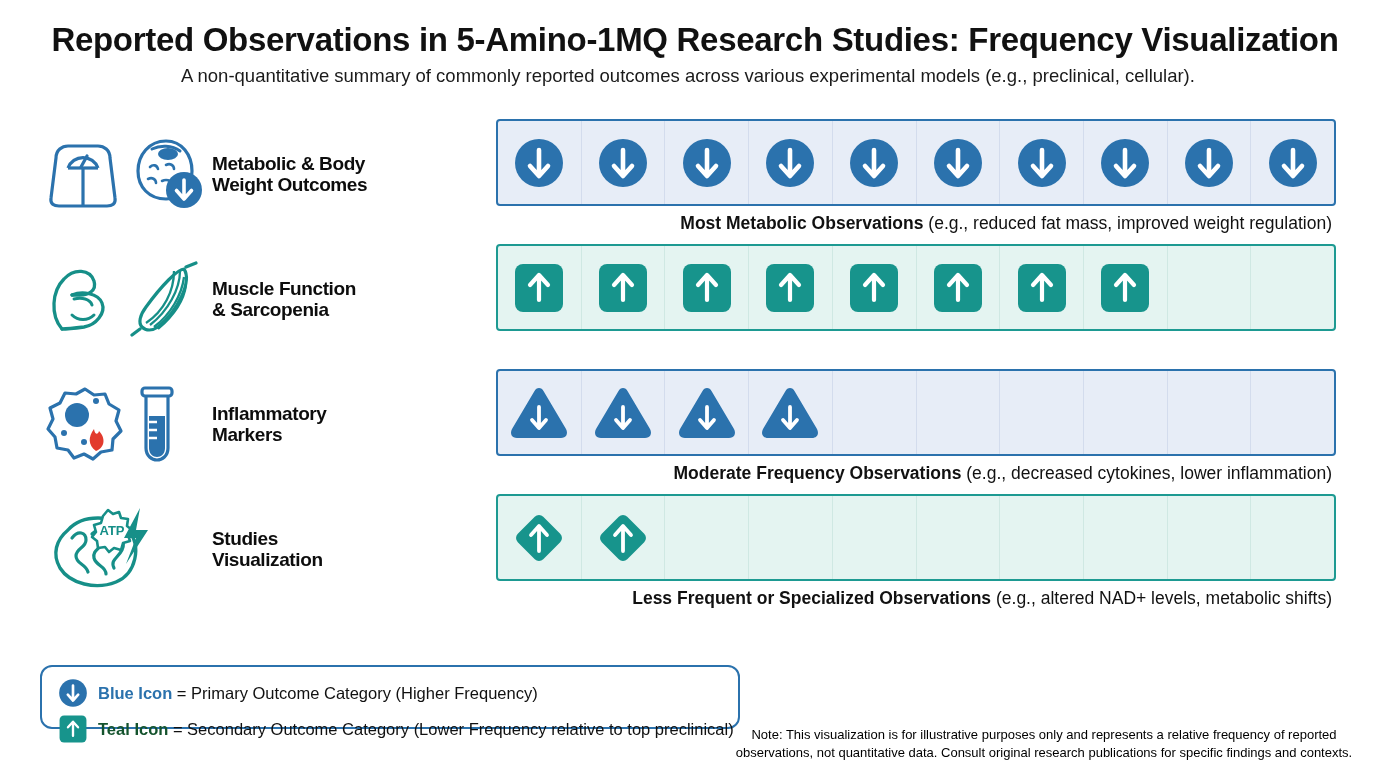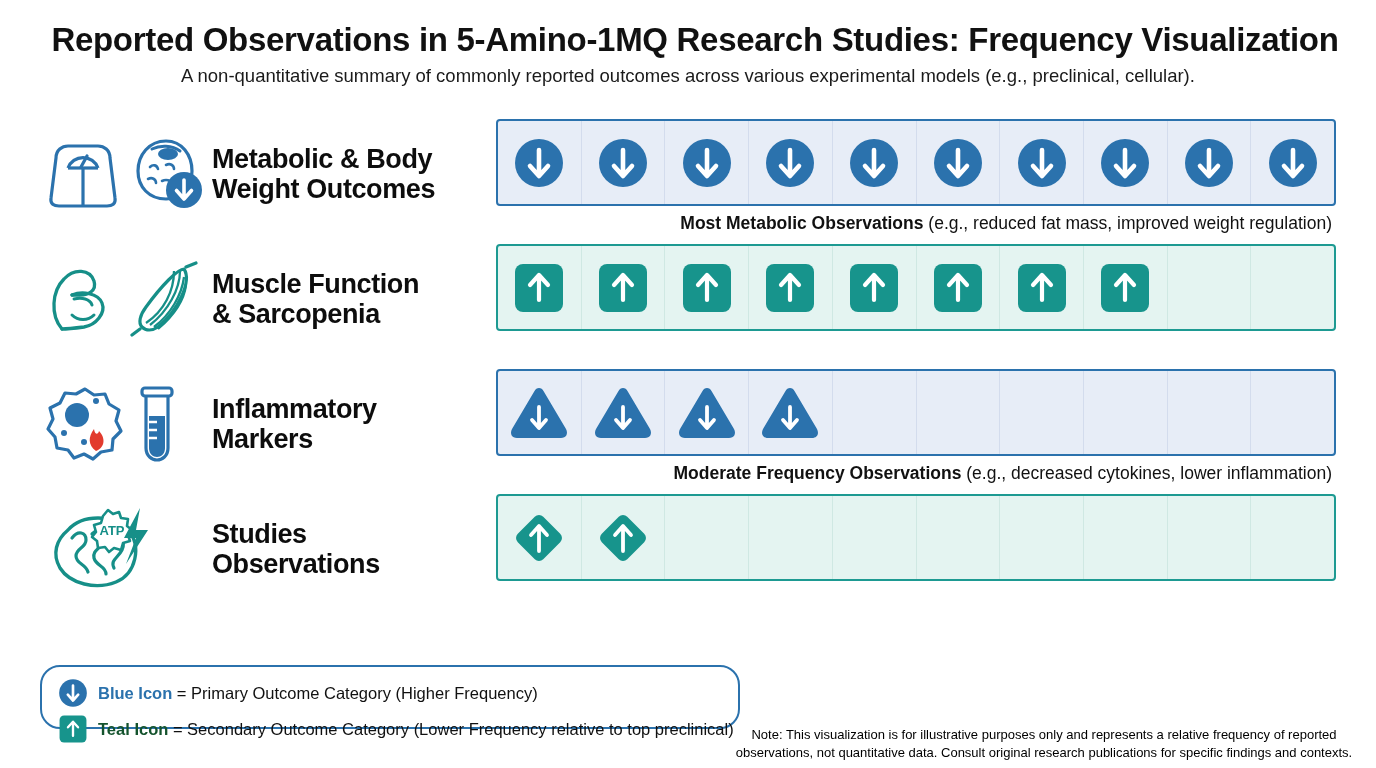--- a/index.html
+++ b/index.html
@@ -56,21 +56,21 @@
   }
   .cat-icons {
     width: 168px;
     flex: 0 0 168px;
     display: flex;
     align-items: center;
     justify-content: flex-start;
     gap: 4px;
   }
   .cat-label {
-    font-size: 27px;
+    font-size: 19px;
     font-weight: bold;
     line-height: 1.12;
     letter-spacing: -0.4px;
     color: #0d0d0d;
   }
 
   .row-right {
     flex: 1 1 auto;
     display: flex;
     flex-direction: column;
@@ -114,21 +114,21 @@
   .marker { display: block; }
 
   
   .legend {
     position: absolute;
     left: 40px;
     top: 665px;
     width: 700px;
     height: 64px;
     border: 2px solid #2b72ad;
-    border-radius: 20px;
+    border-radius: 12px;
     box-sizing: border-box;
     padding: 10px 14px 0 14px;
   }
   .legend-row {
     display: flex;
     align-items: center;
     height: 32px;
     margin-bottom: 4px;
   }
   .legend-icon {
@@ -413,21 +413,21 @@
           <path d="M68 30 C76 26 82 34 78 42 C74 50 66 52 70 60" fill="none" stroke="#168f88" stroke-width="3.2" stroke-linecap="round"></path>
           <g>
             <path d="M64 2 L69 6 L75 4 L77 10 L84 11 L83 18 L88 22 L84 27 L86 33 L79 35 L77 42 L70 40 L65 44 L61 39 L54 40 L53 33 L48 29 L52 24 L50 17 L57 15 L59 8 Z" fill="#ffffff" stroke="#168f88" stroke-width="2.6" stroke-linejoin="round"></path>
             <text x="68" y="27" font-family="Liberation Sans, sans-serif" font-size="13" font-weight="bold" fill="#168f88" text-anchor="middle">ATP</text>
           </g>
           <path d="M96 0 L80 30 L92 30 L82 56 L104 22 L92 22 Z" fill="#168f88"></path>
         </svg>
       </div>
       <div class="cat-label">
         <span>Studies</span><br>
-        <span>Observations</span>
+        <span>Visualization</span>
       </div>
     </div>
     <div class="row-right">
       <div class="track teal">
         <div class="cell">
             <svg class="marker" width="62" height="62" viewBox="0 0 62 62">
               <rect x="13" y="13" width="36" height="36" rx="6" fill="#17948c" transform="rotate(45 31 31)"></rect>
               <path d="M31 44 L31 20 M23 28 L31 19 L39 28" stroke="#ffffff" stroke-width="3.8" fill="none" stroke-linecap="round" stroke-linejoin="round"></path>
             </svg>
           </div>
@@ -439,20 +439,21 @@
           </div>
         <div class="cell"></div>
         <div class="cell"></div>
         <div class="cell"></div>
         <div class="cell"></div>
         <div class="cell"></div>
         <div class="cell"></div>
         <div class="cell"></div>
         <div class="cell"></div>
       </div>
+      <div class="caption"><b>Less Frequent or Specialized Observations</b><span> (e.g., altered NAD+ levels, metabolic shifts)</span></div>
     </div>
   </div>
 
 </div>
 
 <div class="legend">
   <div class="legend-row">
     <div class="legend-icon">
       <svg class="marker" width="30" height="30" viewBox="0 0 52 52">
           <circle cx="26" cy="26" r="24" fill="#2b72ad"></circle>

